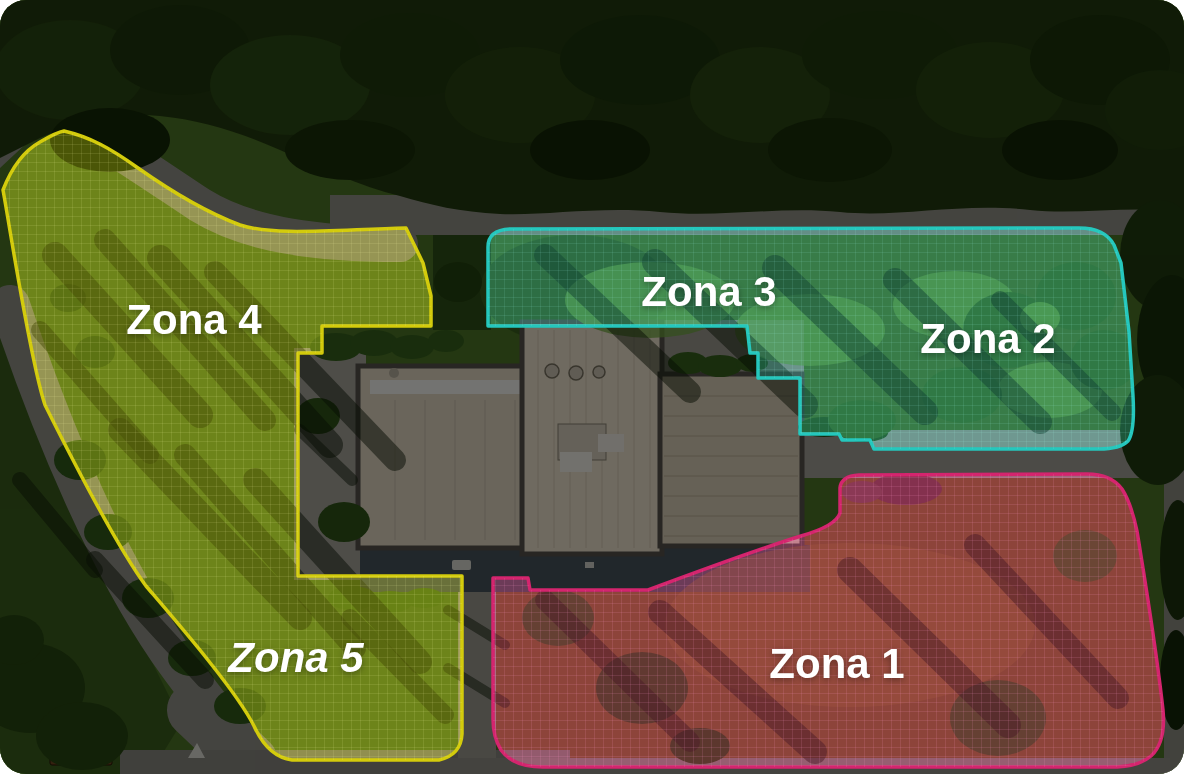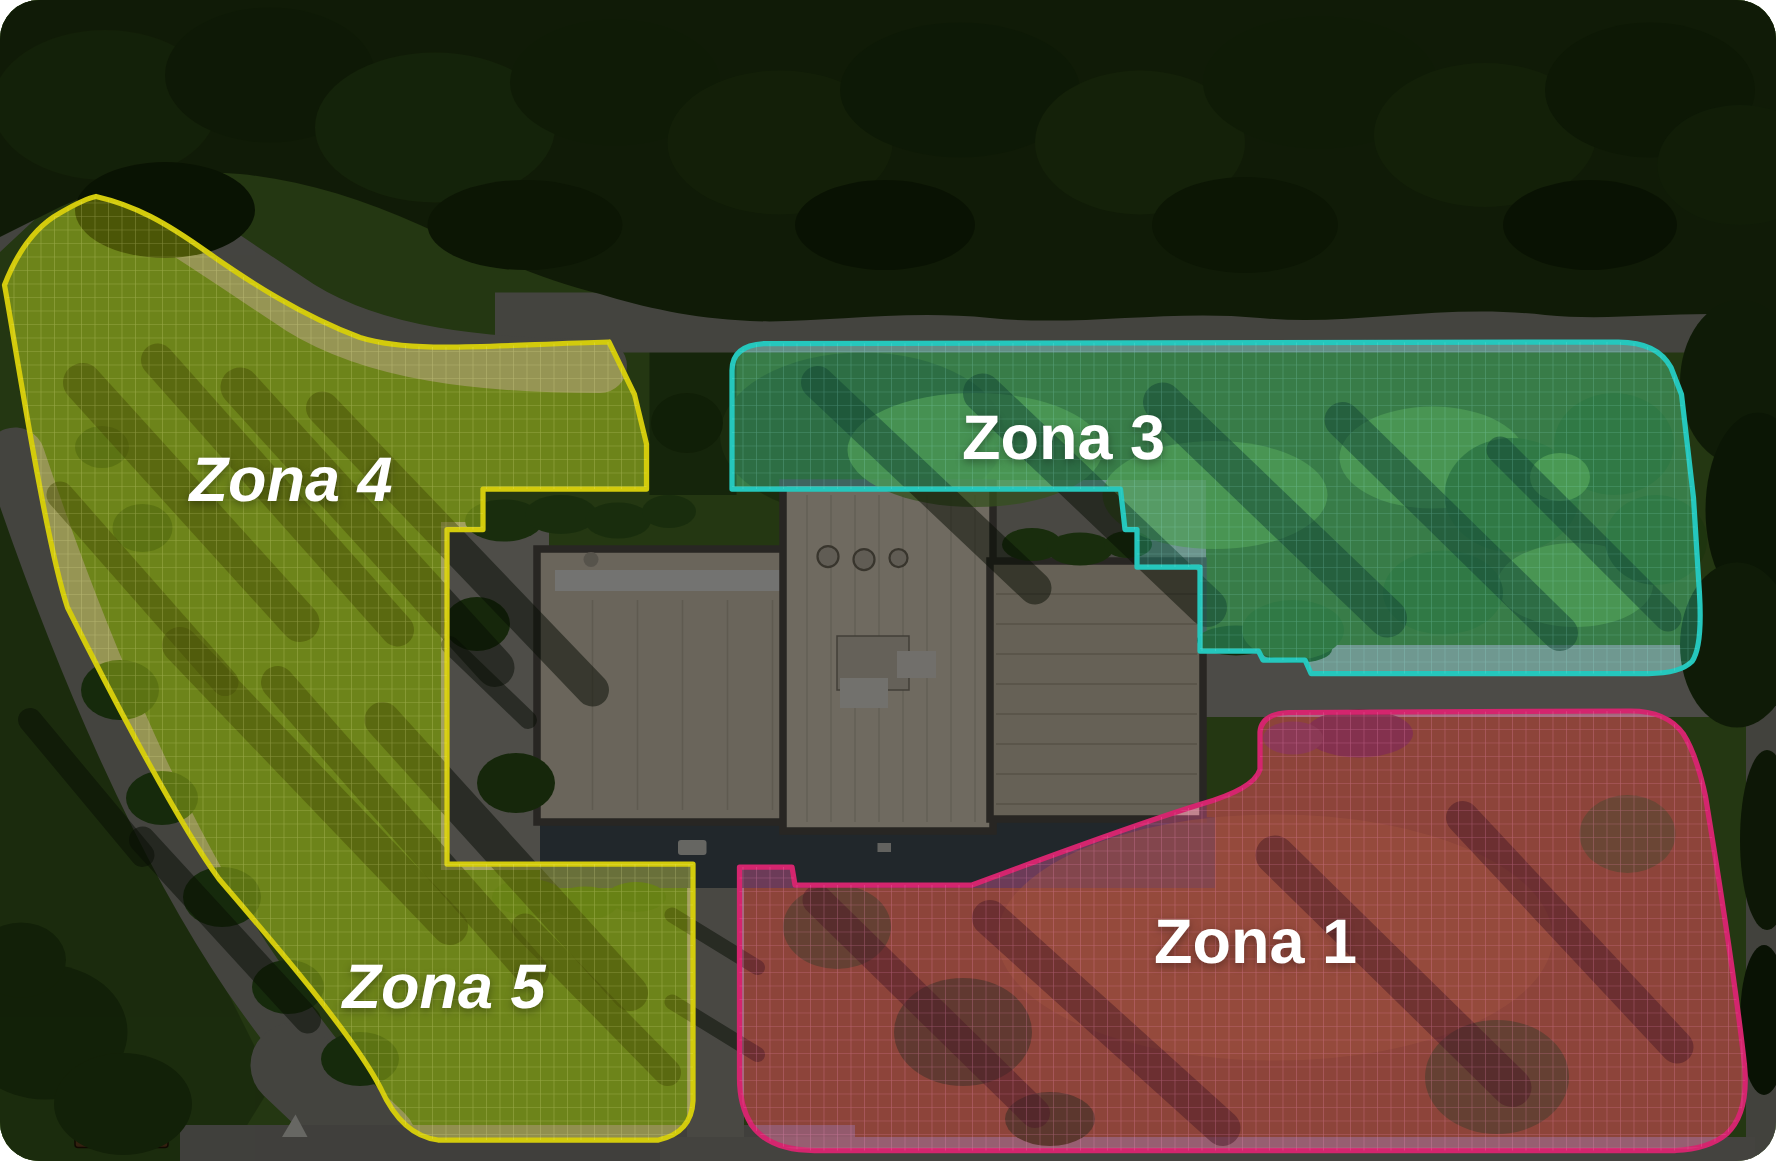--- a/index.html
+++ b/index.html
@@ -201,17 +201,18 @@
     <g stroke-linejoin="round">
       <use href="#zy" fill="var(--zona-4-fill)" stroke="var(--zona-4-border)" stroke-width="3.5"></use>
       <use href="#zy" fill="url(#gy)"></use>
       <use href="#zt" fill="var(--zona-2-fill)" stroke="var(--zona-2-border)" stroke-width="3.5"></use>
       <use href="#zt" fill="url(#gt)"></use>
       <use href="#zm" fill="var(--zona-1-fill)" stroke="var(--zona-1-border)" stroke-width="3.5"></use>
       <use href="#zm" fill="url(#gm)"></use>
     </g>
   </svg>
 
-  <div class="zone-label" style="left:837px;top:628px;text-align:center;">Zona 1</div>
+  <div class="zone-label" style="left:837px;top:664px;text-align:center;">Zona 1</div>
+  <div class="zone-label" style="left:988px;top:339px;">Zona 2</div>
   <div class="zone-label" style="left:674px;top:292px;margin-left:35px;">Zona 3</div>
-  <div class="zone-label" style="left:194px;top:320px;font-style:italic;">Zona 4</div>
+  <div class="zone-label" style="left:194px;top:320px;">Zona 4</div>
   <div class="zone-label" style="left:296px;top:658px;font-style:italic;">Zona 5</div>
 </div>
 
 </body></html>

